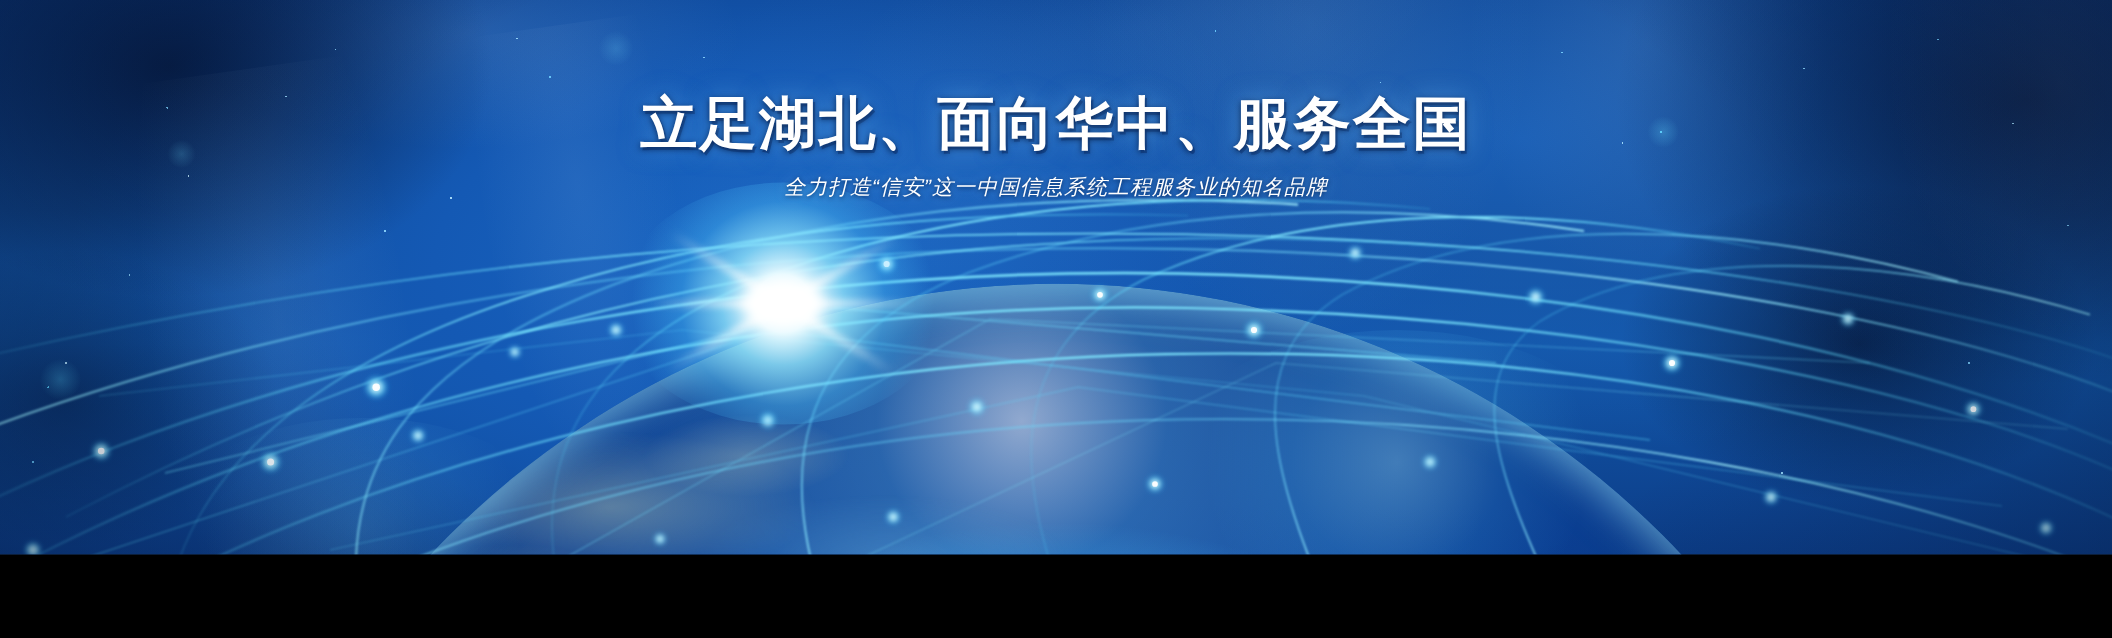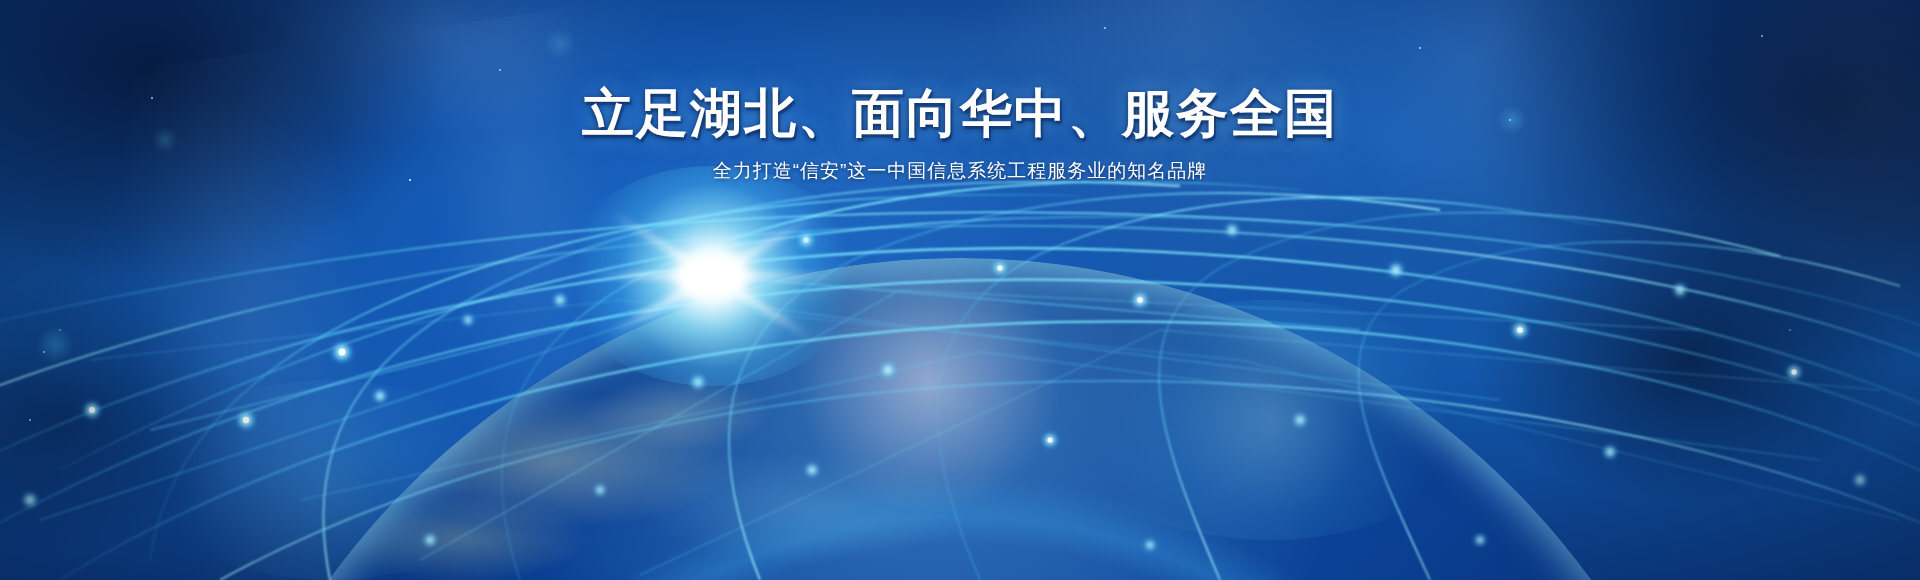--- a/index.html
+++ b/index.html
@@ -3,21 +3,21 @@
 <meta charset="utf-8">
 <style>
   html, body {
     margin: 0;
     padding: 0;
     background: #000;
   }
   #banner {
     position: relative;
     width: 1920px;
-    height: 580px;
+    height: 504px;
     overflow: hidden;
     font-family: "Liberation Sans", "DejaVu Sans", sans-serif;
     background: #3b82f6;
   }
 
   
   .layer { position: absolute; inset: 0; }
 
   .bg-base {
     background:
@@ -222,20 +222,21 @@
   .subline {
     margin: 16px 0 0 0;
     font-size: 19px;
     line-height: 26px;
     font-weight: normal;
     color: #ffffff;
     letter-spacing: 1px;
     text-shadow:
       0 1px 4px rgba(2,26,70,0.85),
       0 0 14px rgba(120,200,255,0.45);
+    font-style: italic;
   }
 </style>
 </head>
 <body>
 
 <div id="banner">
 
   <div class="layer bg-base"></div>
   <div class="layer bg-nebula"></div>
   <div class="layer bg-wisps"></div>

